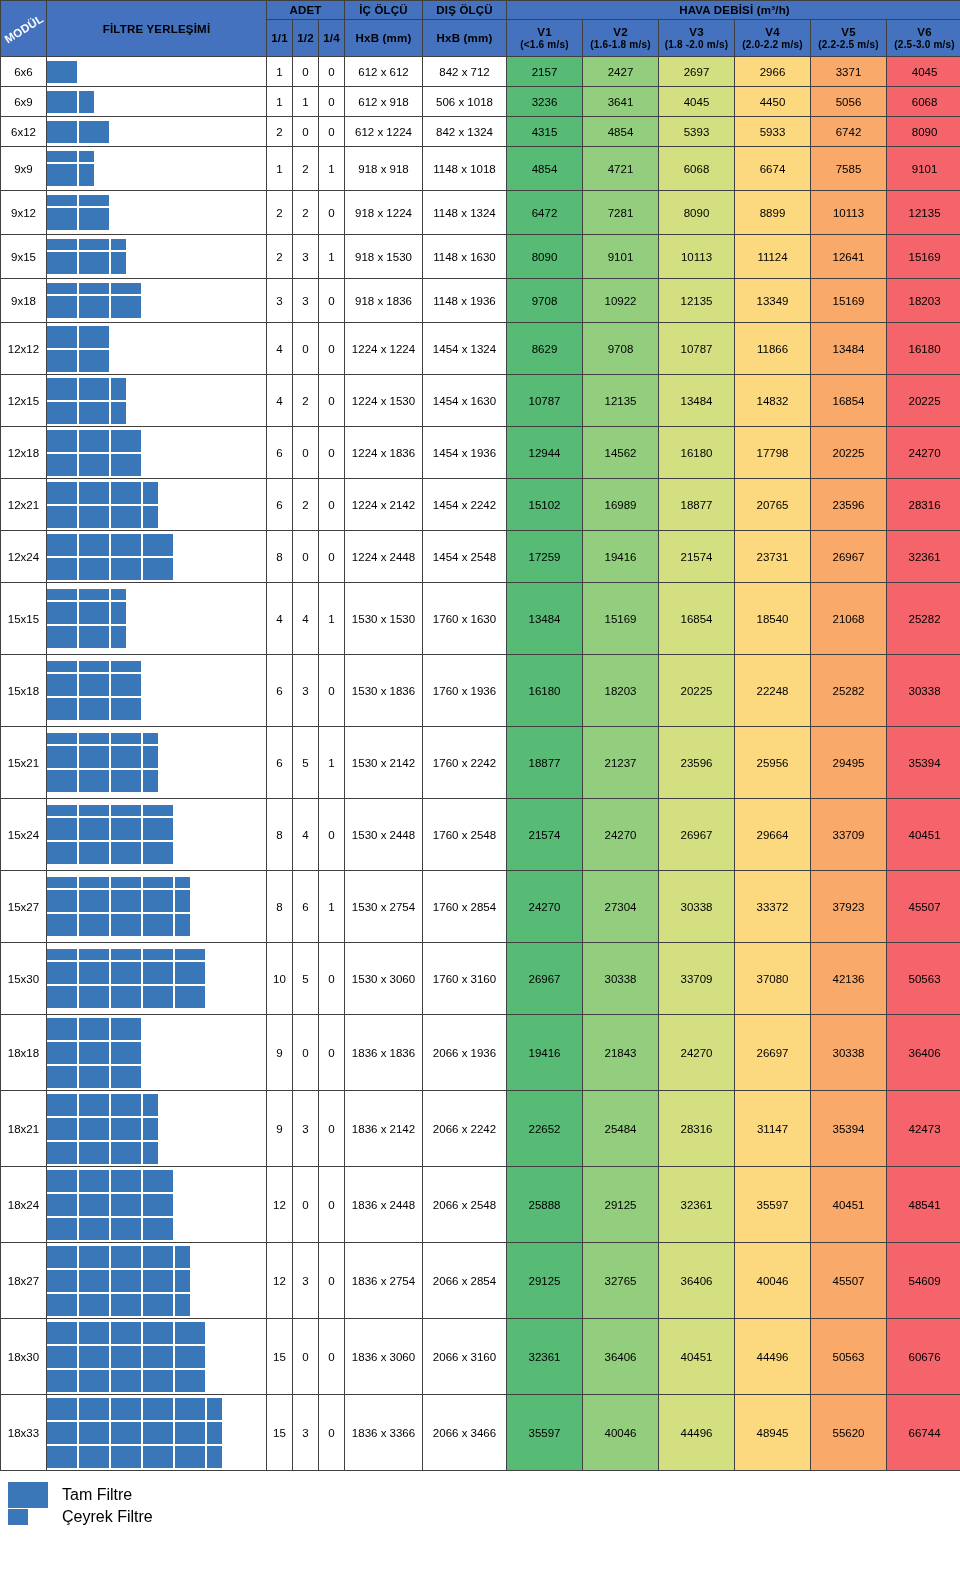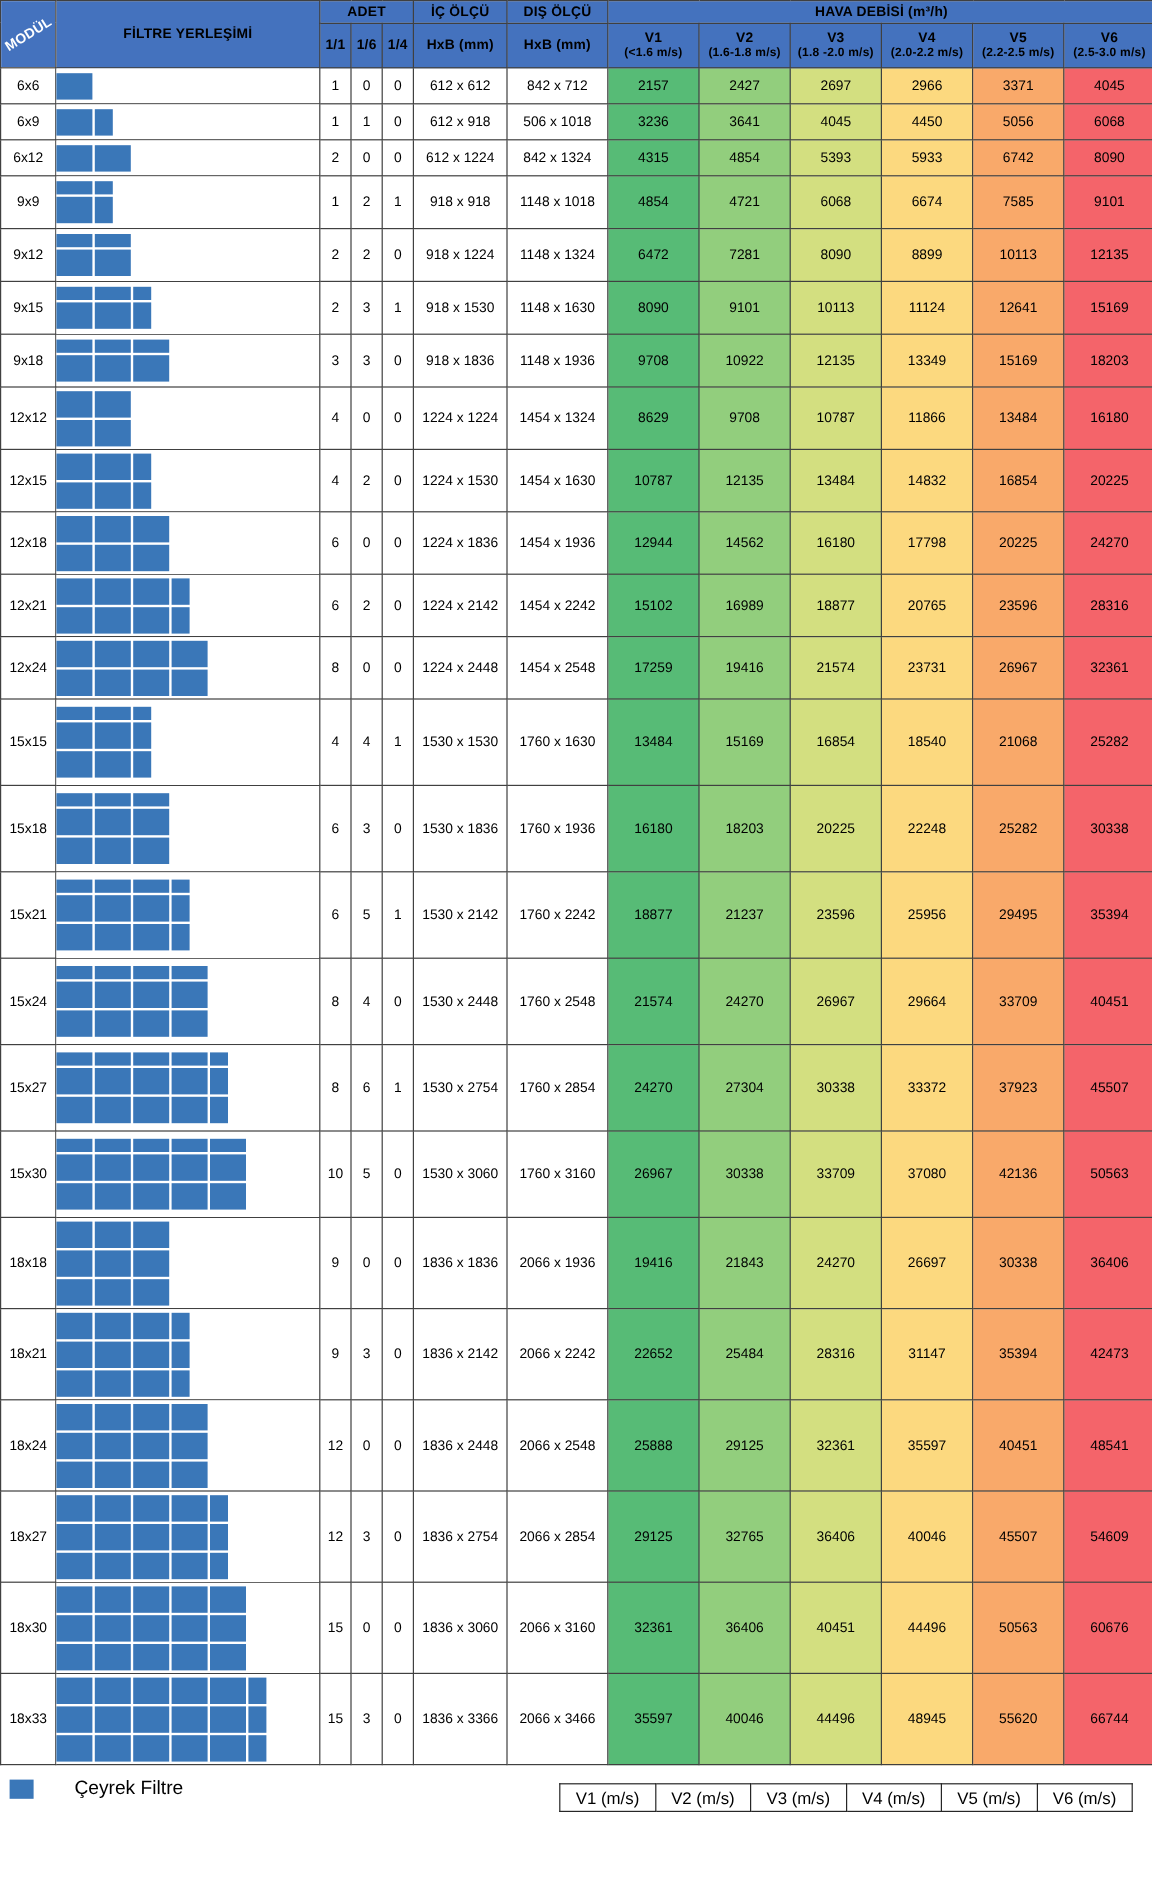--- a/index.html
+++ b/index.html
@@ -159,21 +159,21 @@
           <span class="modul-rot">MODÜL</span>
         </th>
         <th rowspan="2" class="hdr">FİLTRE YERLEŞİMİ</th>
         <th colspan="3" class="hdr">ADET</th>
         <th class="hdr">İÇ ÖLÇÜ</th>
         <th class="hdr">DIŞ ÖLÇÜ</th>
         <th colspan="6" class="hdr">HAVA DEBİSİ (m³/h)</th>
       </tr>
       <tr id="hdr-sub-row">
           <td class="hdr hdr-sub">1/1</td>
-          <td class="hdr hdr-sub">1/6</td>
+          <td class="hdr hdr-sub">1/2</td>
           <td class="hdr hdr-sub">1/4</td>
           <td class="hdr hdr-sub">HxB (mm)</td>
           <td class="hdr hdr-sub">HxB (mm)</td>
           <td class="hdr">
             <div class="hdr-v-name">V1</div>
             <div class="hdr-v-rng">(&lt;1.6 m/s)</div>
           </td>
           <td class="hdr">
             <div class="hdr-v-name">V2</div>
             <div class="hdr-v-rng">(1.6-1.8 m/s)</div>
@@ -1000,34 +1000,32 @@
           <td class="flow v4">48945</td>
           <td class="flow v5">55620</td>
           <td class="flow v6">66744</td>
         </tr>
       </tbody>
   </table>
 
   <div id="legend">
       <div class="leg-row">
         <div style="width: 44px; flex: 0 0 auto;">
+          <div class="leg-sw" style="width: 40px; height: 26px;"></div>
+        </div>
+        <div class="leg-txt">Tam Filtre</div>
+      </div>
+      <div class="leg-row">
+        <div style="width: 44px; flex: 0 0 auto;">
           <div class="leg-sw" style="width: 20px; height: 16px;"></div>
         </div>
         <div class="leg-txt">Çeyrek Filtre</div>
       </div>
     </div>
 
   <div id="vlegend">
     <table>
       <tbody>
-          <tr id="vl-hdr">
-            <td class="vl-hdr">V1 (m/s)</td>
-            <td class="vl-hdr">V2 (m/s)</td>
-            <td class="vl-hdr">V3 (m/s)</td>
-            <td class="vl-hdr">V4 (m/s)</td>
-            <td class="vl-hdr">V5 (m/s)</td>
-            <td class="vl-hdr">V6 (m/s)</td>
-          </tr>
     </tbody>
       </table>
   </div>
 
 </div>
 
 </body></html>

